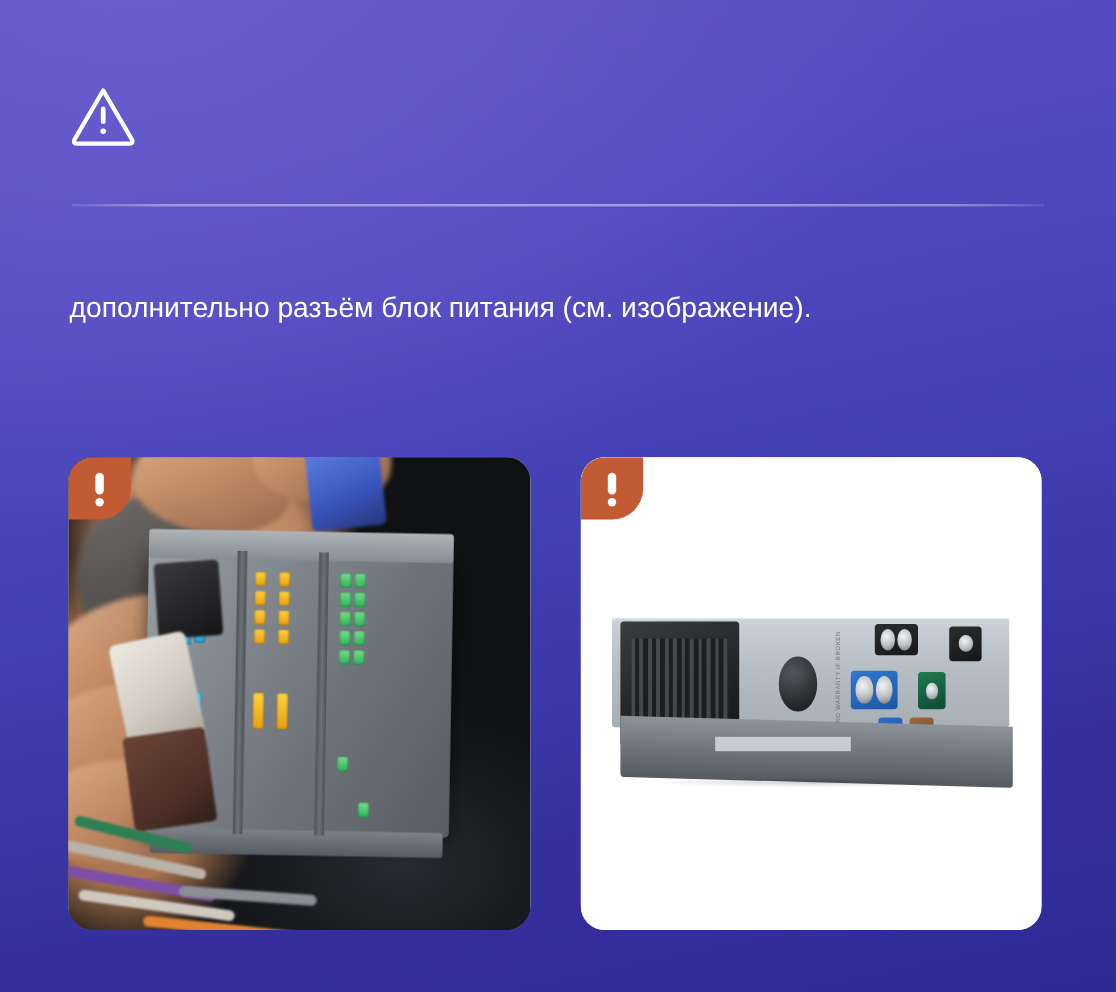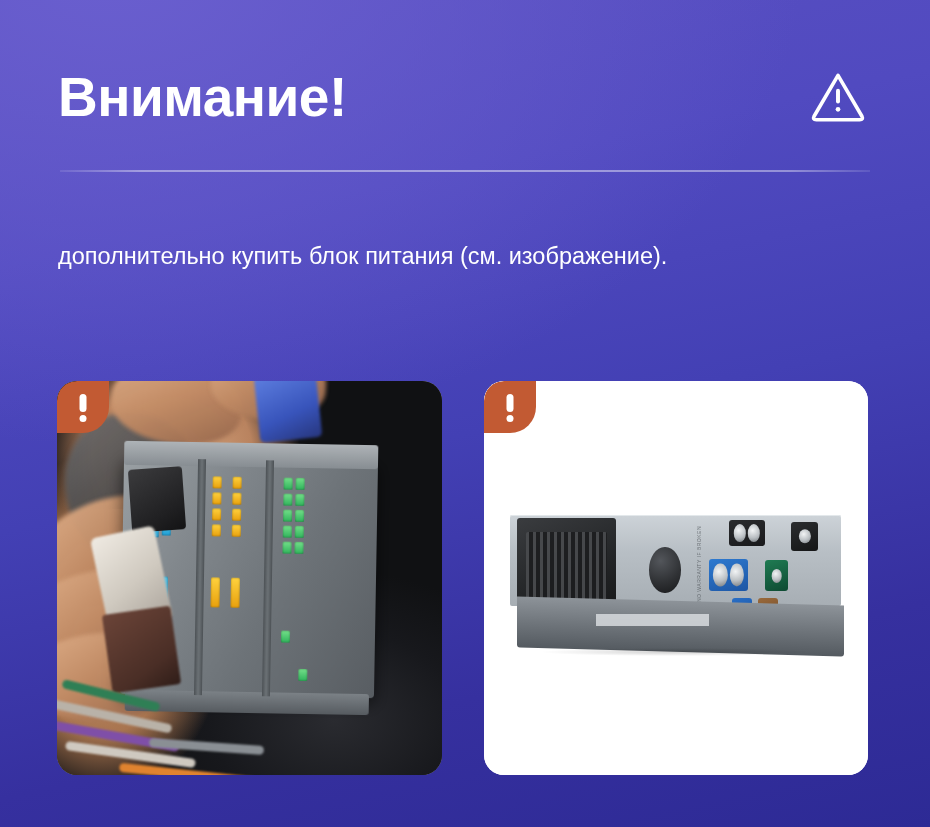--- a/index.html
+++ b/index.html
@@ -396,33 +396,32 @@
     height: 6%;
     background: radial-gradient(ellipse at center, rgba(0,0,0,.18) 0%, rgba(0,0,0,0) 72%);
   }
 </style>
 </head>
 <body>
 
 <div class="banner">
 
   <div class="header">
-    <h1 class="title">Внимание!</h1>
 
     <svg class="warn-icon" viewBox="0 0 48 48" aria-hidden="true">
       <path d="M24 5.5 L44.5 40.5 Q46 43.5 42.6 43.5 L5.4 43.5 Q2 43.5 3.5 40.5 Z" fill="none" stroke="#ffffff" stroke-width="3.1" stroke-linejoin="round"></path>
       <rect x="22.3" y="17" width="3.4" height="12.5" rx="1.7" fill="#ffffff"></rect>
       <circle cx="24" cy="34.6" r="2" fill="#ffffff"></circle>
     </svg>
   </div>
 
   <hr class="divider">
 
   <p class="body-copy">
-    <span class="last-line">дополнительно купить блок питания (см. изображение).</span>
+    <span class="last-line">дополнительно разъём блок питания (см. изображение).</span>
   </p>
 
   <div class="cards">
 
     <div class="card">
       <div class="badge">
         <span class="bang-stem"></span>
         <span class="bang-dot"></span>
       </div>
 

